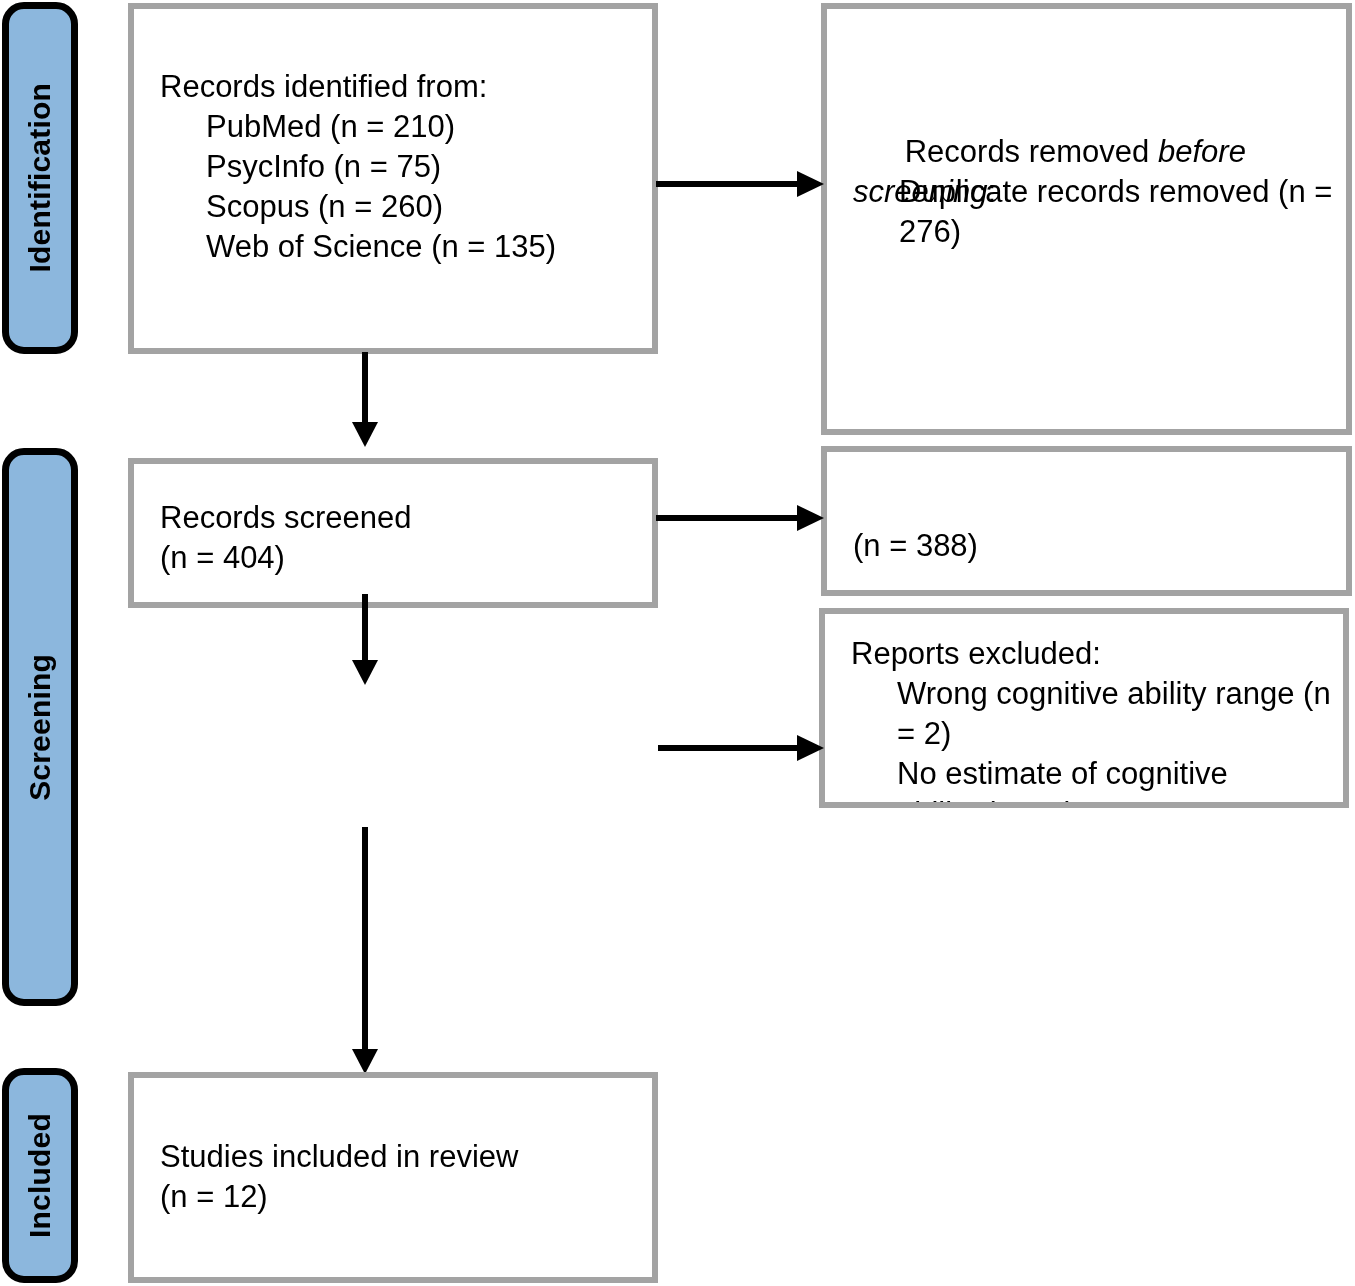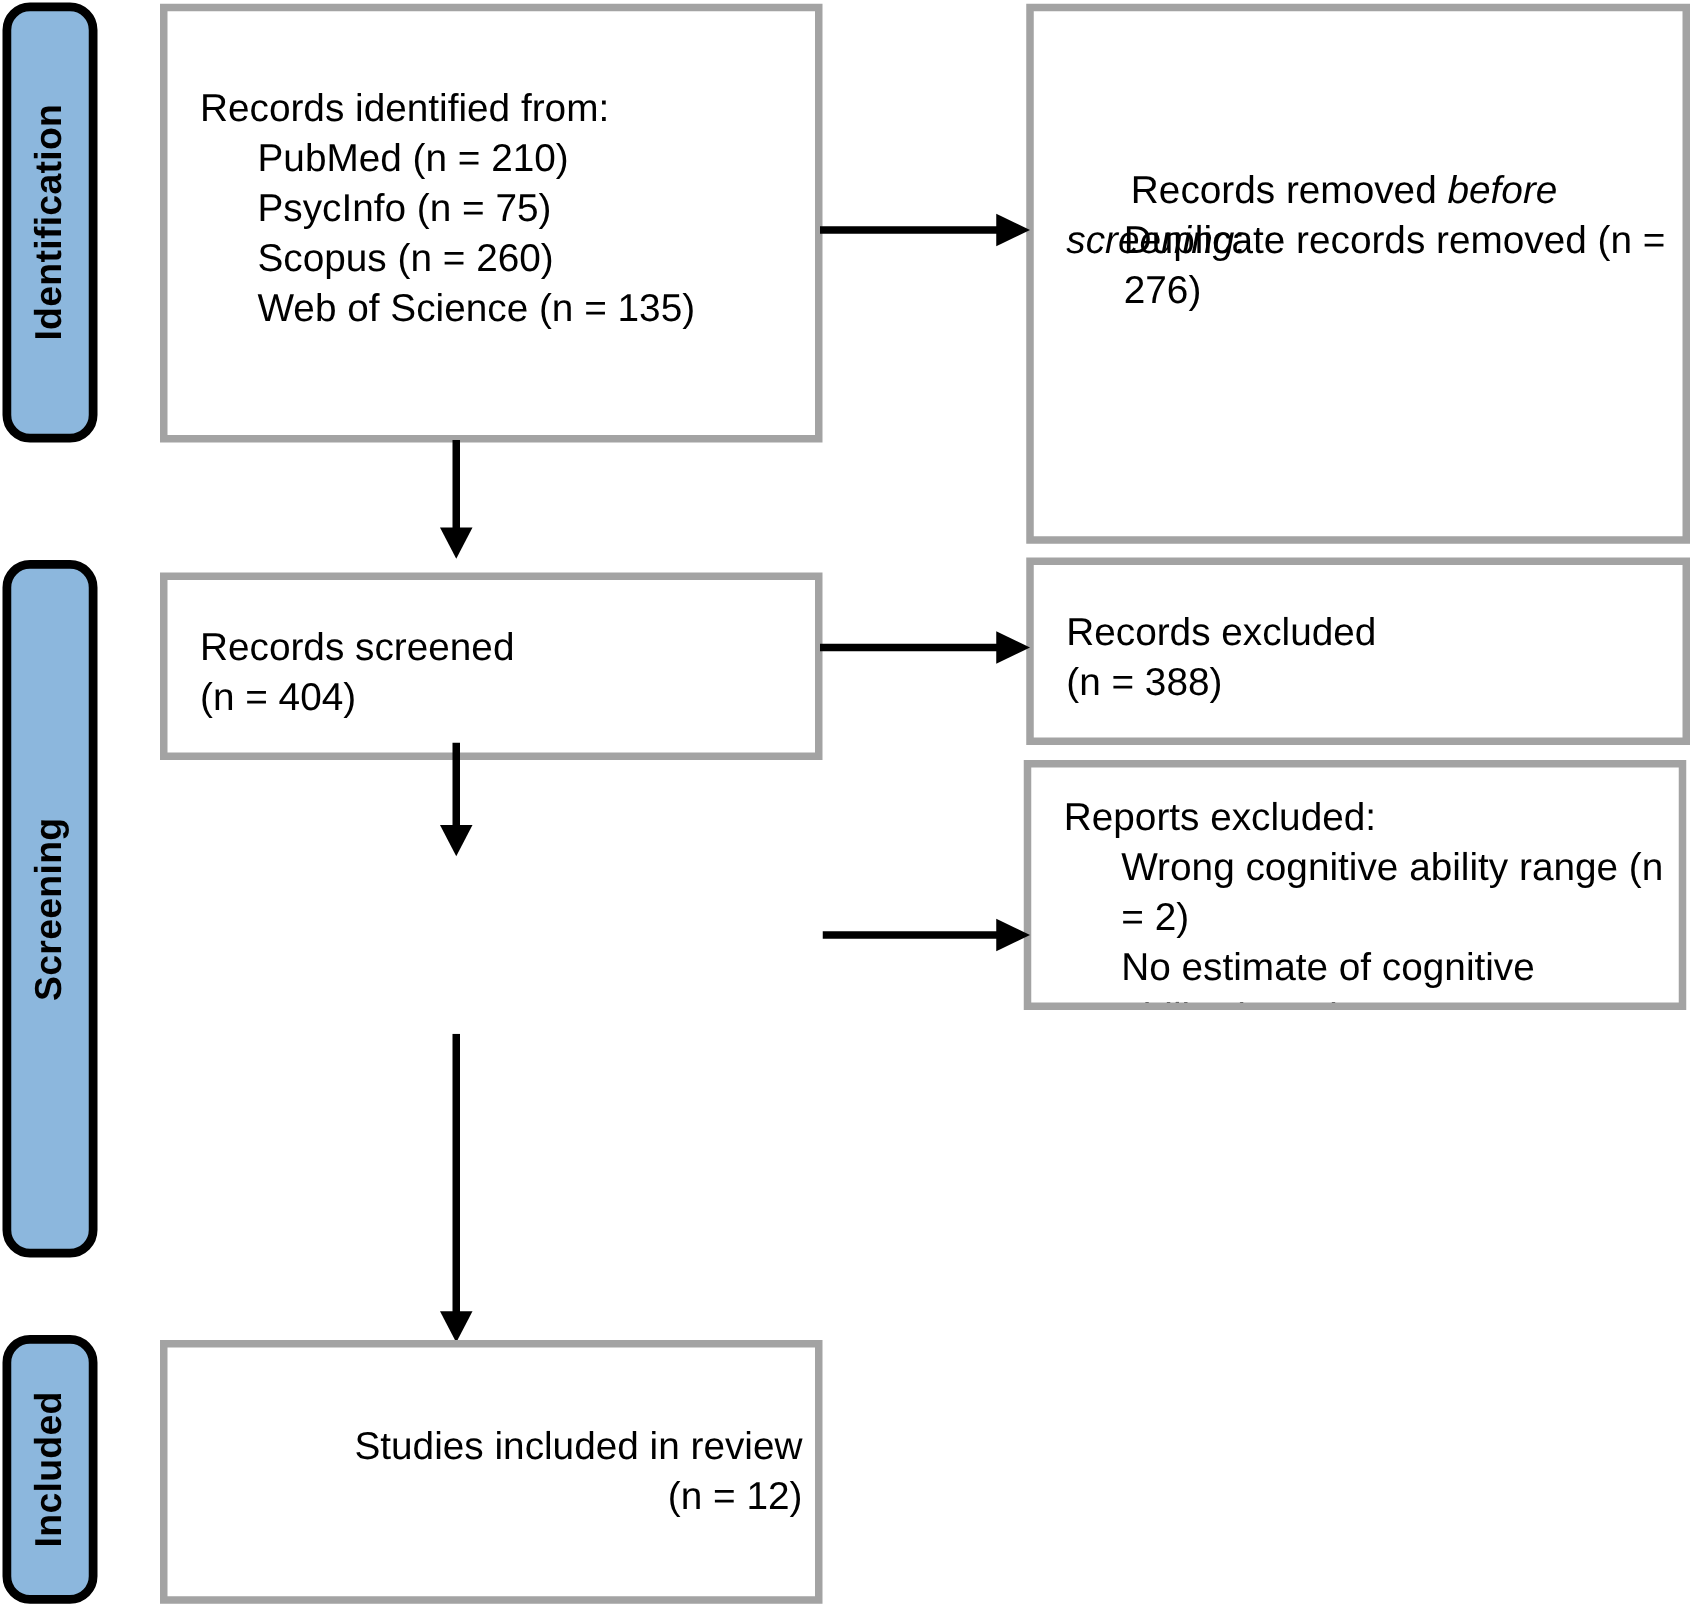--- a/index.html
+++ b/index.html
@@ -116,21 +116,20 @@
       <polygon points="3,70 29,70 16,95" fill="#000"></polygon>
     </svg>
   </div>
 
   <div class="flow-box" style="left:128px; top:458px; width:530px; height:150px;">
     <div class="box-text" style="top:34px;">Records screened</div>
     <div class="box-text" style="top:74px;">(n = 404)</div>
   </div>
 
   <div class="flow-box" style="left:821px; top:446px; width:531px; height:150px;">
-    <div class="box-text" style="top:34px;">Records excluded</div>
     <div class="box-text" style="top:74px;">(n = 388)</div>
   </div>
 
   <div class="conn" style="left:656px; top:502px; width:170px; height:32px;">
     <svg width="170" height="32" viewBox="0 0 170 32">
       <line x1="0" y1="16" x2="146" y2="16" stroke="#000" stroke-width="6"></line>
       <polygon points="141,3 168,16 141,29" fill="#000"></polygon>
     </svg>
   </div>
 
@@ -155,18 +154,18 @@
     </svg>
   </div>
 
   <div class="conn" style="left:349px; top:827px; width:32px; height:248px;">
     <svg width="32" height="248" viewBox="0 0 32 248">
       <line x1="16" y1="0" x2="16" y2="226" stroke="#000" stroke-width="6"></line>
       <polygon points="3,222 29,222 16,247" fill="#000"></polygon>
     </svg>
   </div>
 
-  <div class="flow-box" style="left:128px; top:1072px; width:530px; height:211px;text-align:right;">
+  <div class="flow-box" style="left:128px; top:1072px; width:530px; height:211px;">
     <div class="box-text" style="top:59px;">Studies included in review</div>
     <div class="box-text" style="top:99px;">(n = 12)</div>
   </div>
 
 </div>
 
 </body></html>

